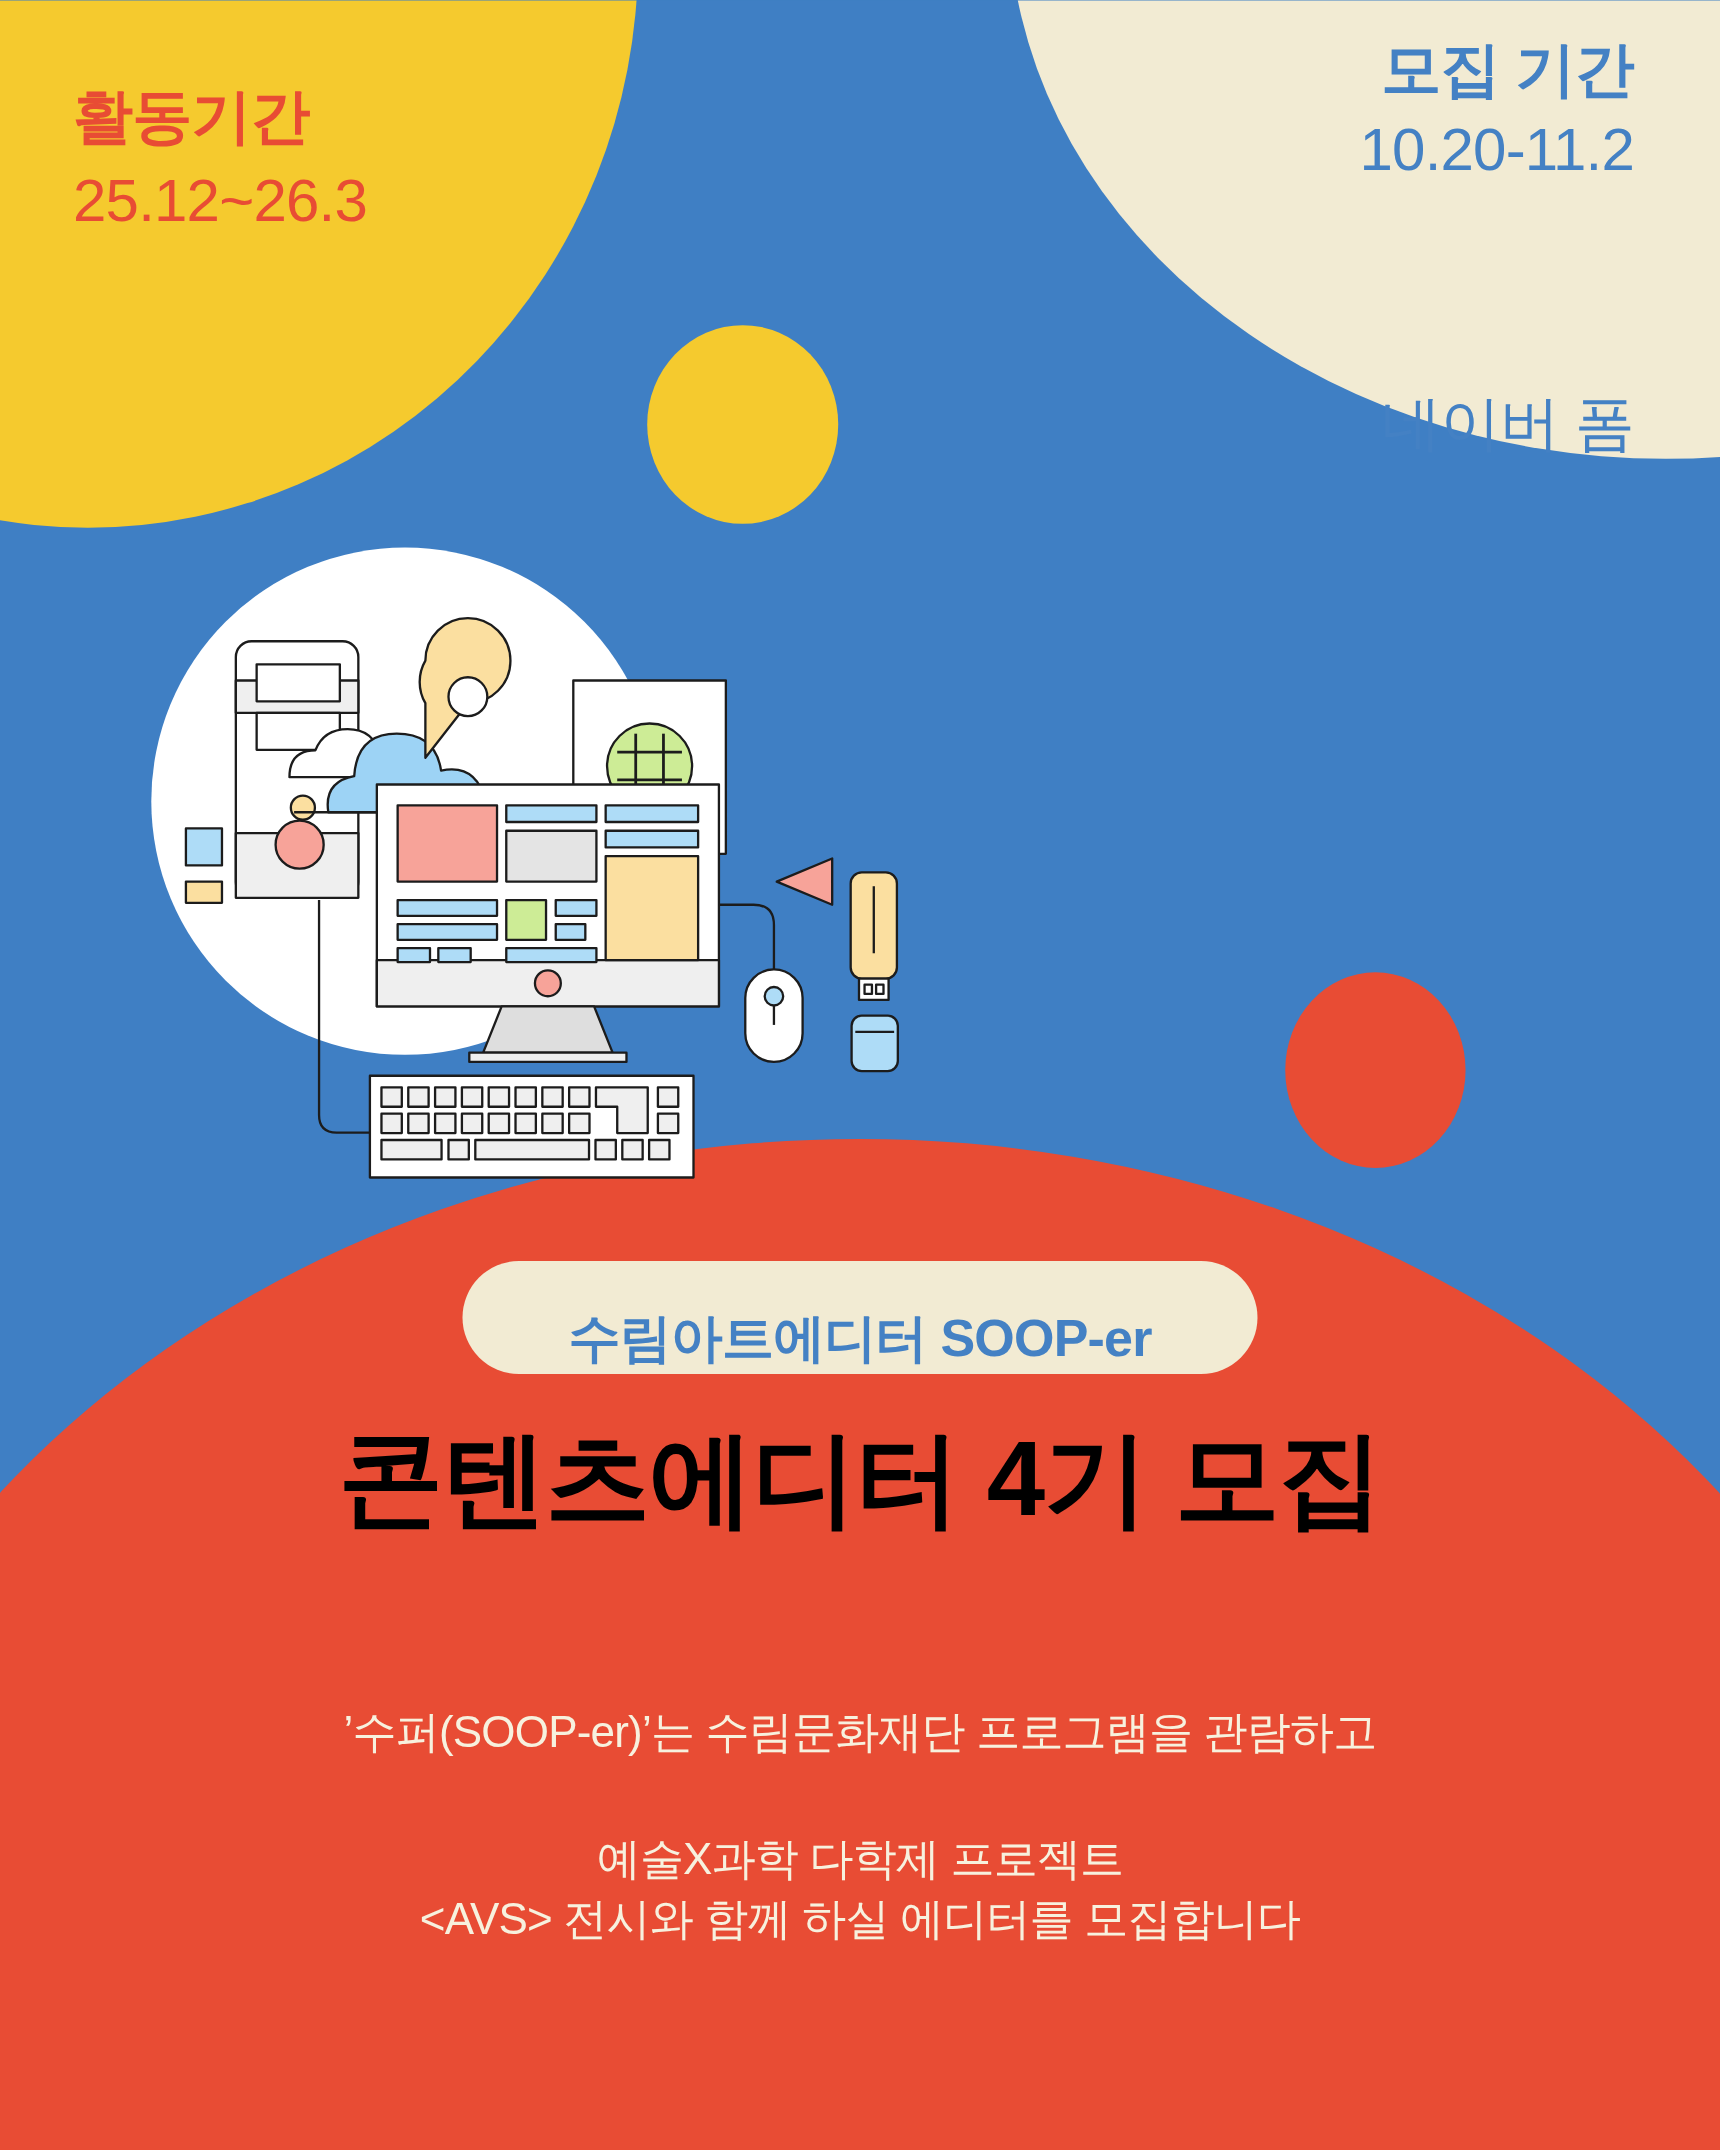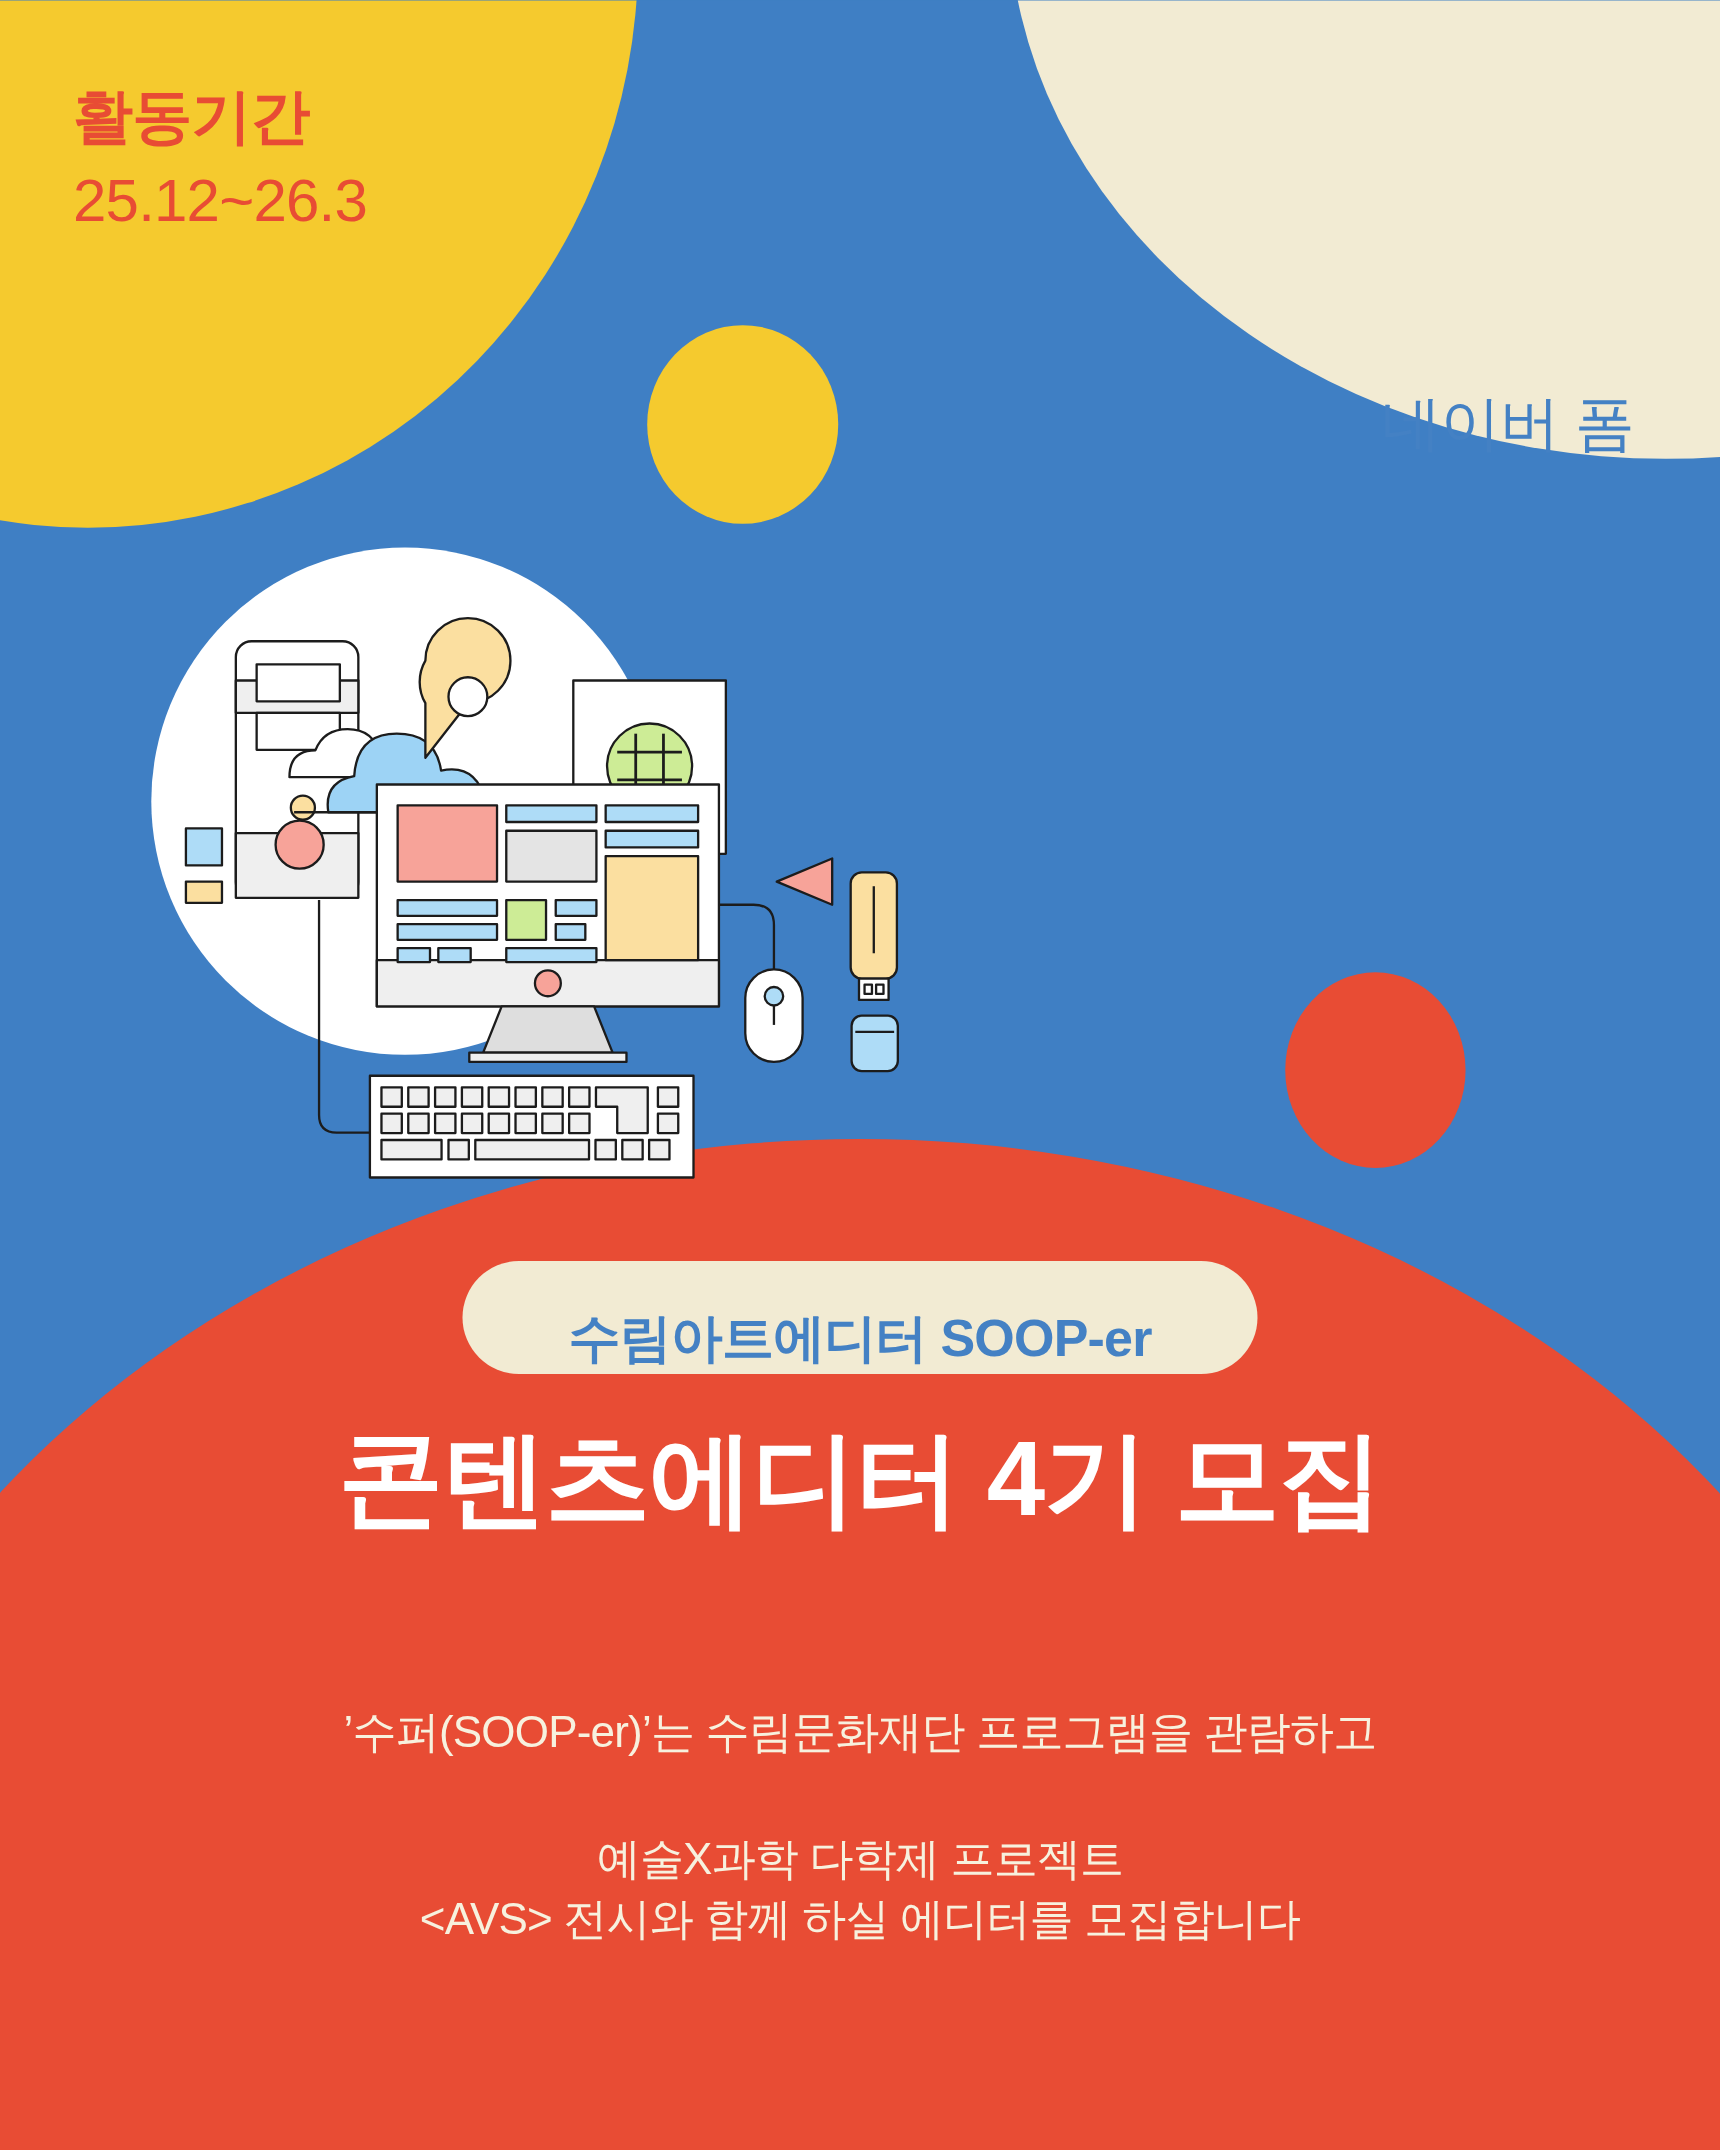--- a/index.html
+++ b/index.html
@@ -66,21 +66,21 @@
   #badge-text {
     font-size: 52px; font-weight: 700; color: #4481C4;
     letter-spacing: -0.8px; white-space: nowrap;
   }
 
   
   #headline {
     position: absolute;
     left: 0; right: 0; top: 1410px;
     text-align: center;
-    font-size: 105px; font-weight: 700; color: #ffffff;
+    font-size: 105px; font-weight: 700; color: #000000;
     letter-spacing: -1.5px; white-space: nowrap;
   }
 
   
   #body-copy {
     position: absolute;
     left: 0; right: 0; top: 1670px;
     text-align: center;
     color: #F7F1DE;
     margin-top: 32px;
@@ -242,20 +242,24 @@
         </g>
       </g>
     </g>
   </svg>
 
   <div class="tx" id="activity-block">
     <div id="activity-label">활동기간</div>
     <div id="activity-value">25.12~26.3</div>
   </div>
 
+  <div class="tx" id="recruit-block">
+    <div id="recruit-label">모집 기간</div>
+    <div id="recruit-value">10.20-11.2</div>
+  </div>
 
   <div class="tx" id="apply-block">
     <div id="apply-value">네이버 폼</div>
   </div>
 
   <div id="badge">
     <span id="badge-text">수림아트에디터 SOOP-er</span>
   </div>
 
   <div id="headline">콘텐츠에디터 4기 모집</div>

